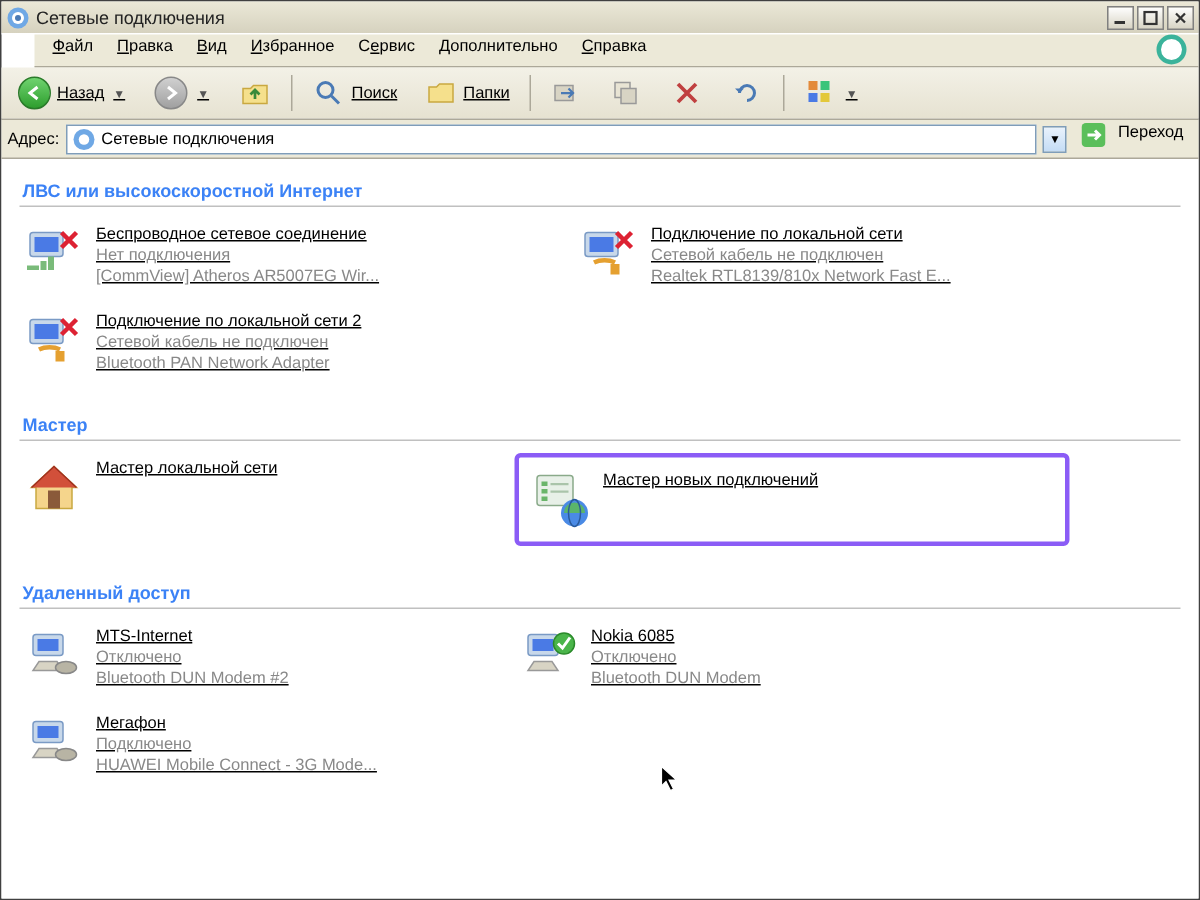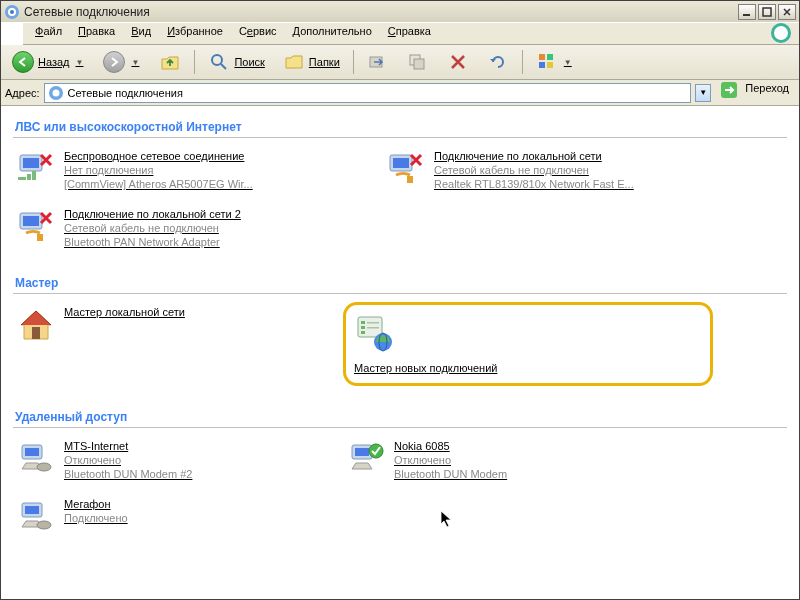--- a/index.html
+++ b/index.html
@@ -163,23 +163,22 @@
   .conn-icon {
     width: 40px; height: 40px;
     position: relative;
     flex-shrink:0;
   }
   .conn-icon svg { width:40px; height:40px; }
   .conn-text { display:flex; flex-direction:column; line-height:14px;text-decoration:underline; }
   .conn-title { color:#000; }
   .conn-sub { color:#888; }
   .highlighted {
-    border: 3px solid #eab308;
-    border-radius: 14px;
-    flex-direction: column;
+    border: 3px solid #8b5cf6;
+    border-radius: 4px;
   }
   .cursor-arrow {
     position:absolute;
     width:14px;height:18px;
     left: 440px; top: 510px;
   }
   .title-icon {
     width:16px;height:16px;
     display:inline-flex;
   }
@@ -470,20 +469,21 @@
           <svg viewBox="0 0 40 40">
               <rect x="6" y="6" width="20" height="14" rx="2" fill="#c8d8ea" stroke="#7a9ac5"></rect>
               <rect x="9" y="9" width="14" height="8" fill="#4a7ae5"></rect>
               <path d="M10 24 L22 24 L26 30 L6 30 Z" fill="#d8d4c4" stroke="#999"></path>
               <ellipse cx="28" cy="28" rx="7" ry="4" fill="#b8b4a4" stroke="#888"></ellipse>
             </svg>
         </div>
         <div class="conn-text">
           <span class="conn-title">Мегафон</span>
           <span class="conn-sub">Подключено</span>
+          <span class="conn-sub">HUAWEI Mobile Connect - 3G Mode...</span>
         </div>
       </div>
     </div>
 
   </div>
 </div>
 
 <div class="cursor-arrow">
   <svg viewBox="0 0 14 18">
       <path d="M1 1 L1 14 L4 11 L7 17 L9 16 L6 10 L11 10 Z" fill="#000" stroke="#fff" stroke-width="0.8"></path>

